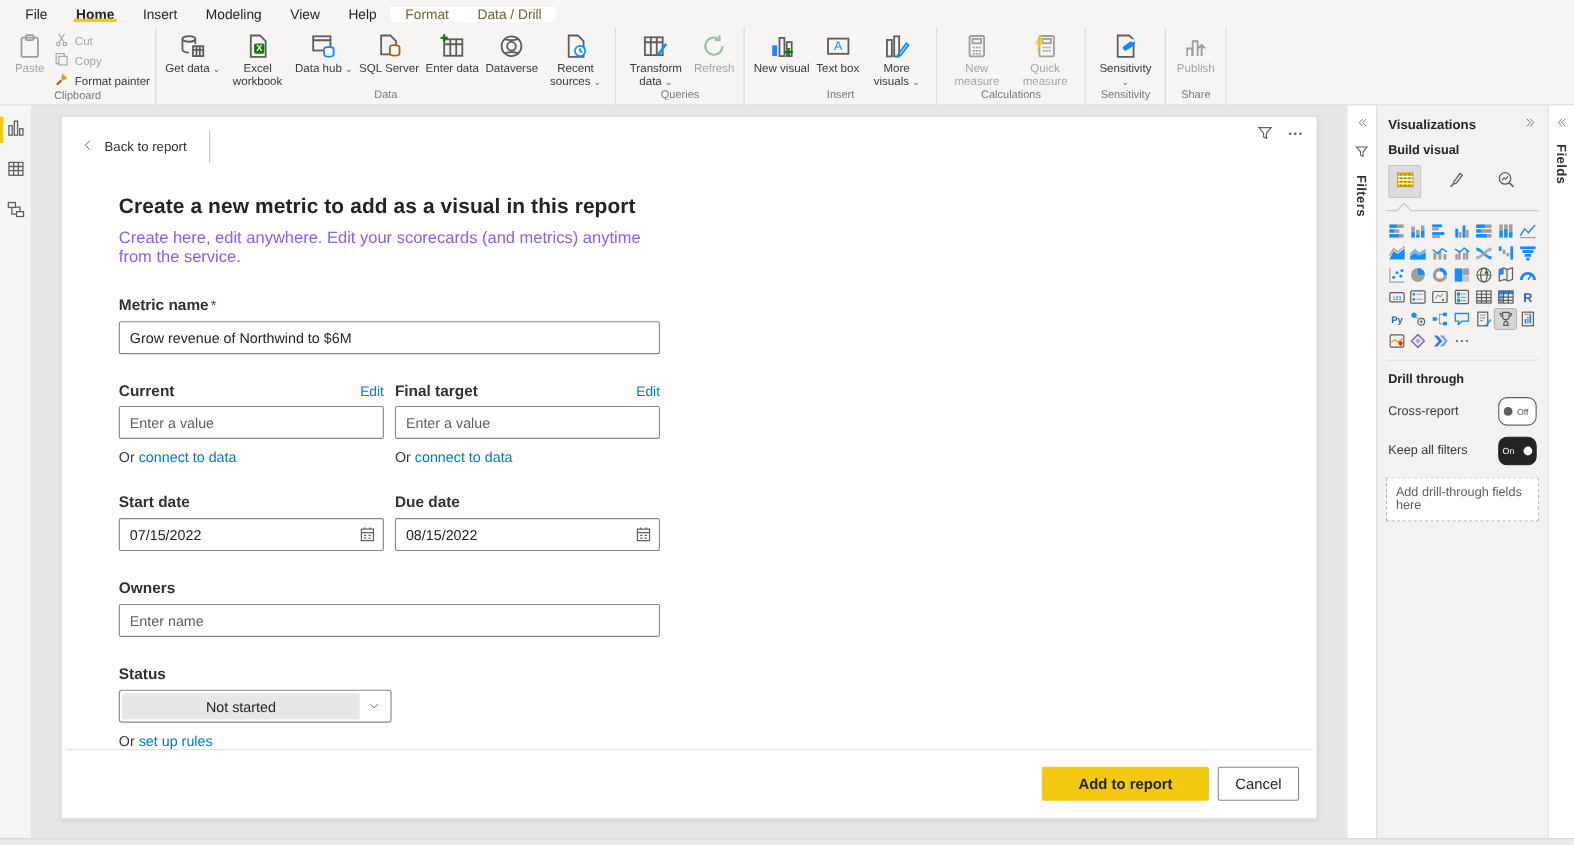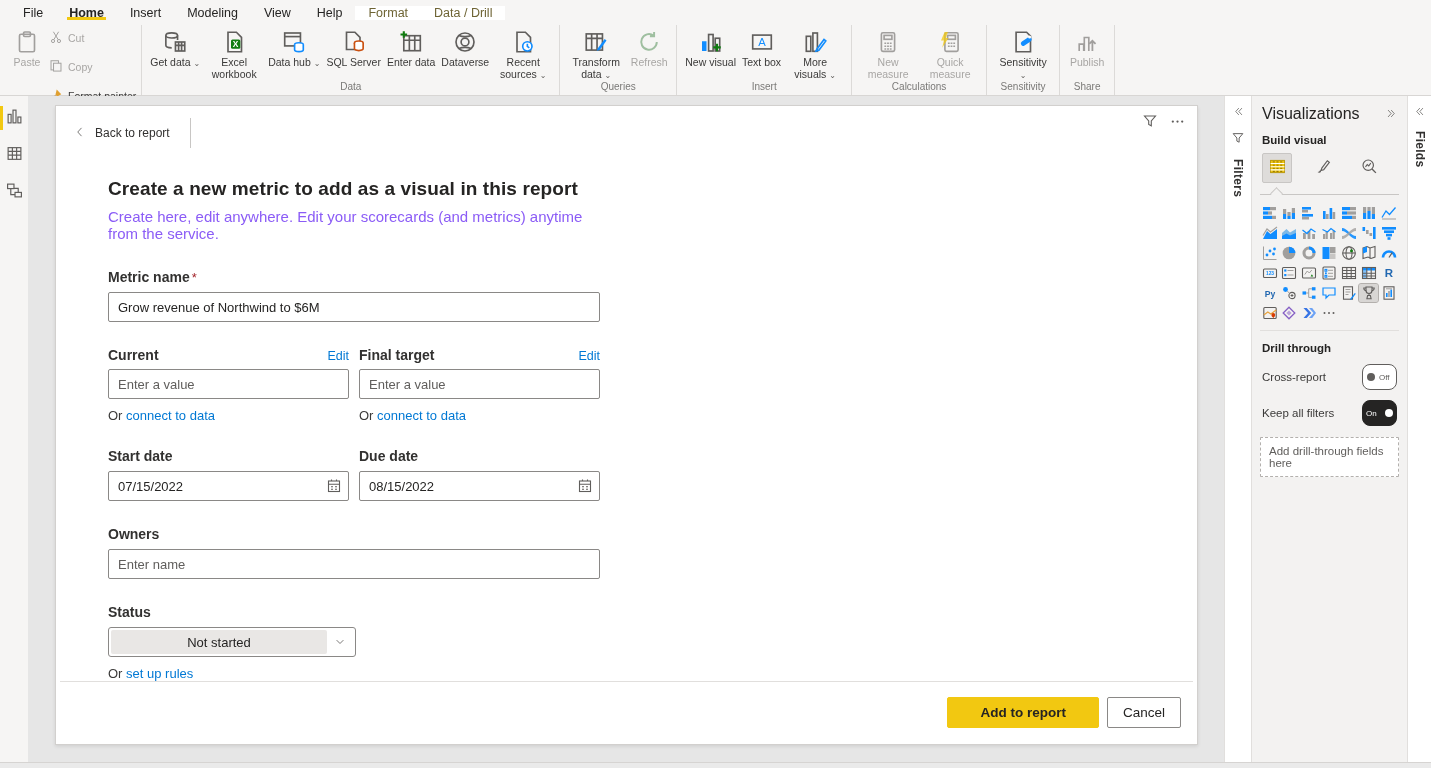--- a/index.html
+++ b/index.html
@@ -17,21 +17,21 @@
   
   .ribbon{position:absolute;top:25px;left:0;right:0;height:71px;background:#f6f5f4;border-bottom:1px solid #d8d6d4;display:flex}
   .rb-group{display:flex;flex-direction:column;border-right:1px solid #dcdad8;padding:2px 5px 0}
   .rb-items{flex:1;display:flex;align-items:flex-start}
   .rb-caption{font-size:10px;color:#7a7977;text-align:center;padding:0 0 3px}
   .rbi{display:flex;flex-direction:column;align-items:center;min-width:44px;max-width:62px;padding:1px 3px 0;border-radius:2px}
   .rbi .ric{height:28px;display:flex;align-items:center;justify-content:center}
   .rbi .rlb{font-size:10.5px;line-height:1.18;text-align:center;color:#3b3a39}
   .rbi.disabled .rlb{color:#a8a6a4}
   .dd{font-size:8px;color:#605e5c}
-  .rb-col{display:flex;flex-direction:column;gap:12px;padding-top:2px}
+  .rb-col{display:flex;flex-direction:column;gap:1px;padding-top:2px}
   .rb-small{display:flex;align-items:center;gap:5px;font-size:10.5px;height:17px;color:#3b3a39;white-space:nowrap}
   .rb-small.disabled{color:#a8a6a4}
   .collapse-ribbon{position:absolute;right:12px;bottom:5px}
 
   
   .rail{position:absolute;top:96px;bottom:6px;left:0;width:28px;background:#f6f5f4}
   .rail-item{width:28px;height:30px;display:flex;align-items:center;justify-content:center;position:relative;margin-top:7px}
   .rail-item.active::before{content:"";position:absolute;left:0;top:3px;bottom:3px;width:3px;background:#F2C811}
 
   
@@ -71,21 +71,21 @@
 
   
   .strip{position:absolute;top:96px;bottom:6px;background:#fff;border-left:1px solid #e1dfdd}
   .strip.filters{left:1224px;width:27px}
   .strip.fields{left:1407px;width:24px}
   .strip-inner{display:flex;flex-direction:column;align-items:center;padding-top:9px;gap:11px}
   .vtext{writing-mode:vertical-rl;font-size:12px;font-weight:bold;color:#323130;letter-spacing:.3px}
 
   .vizpane{position:absolute;top:96px;bottom:6px;left:1251px;width:156px;background:#f3f2f1;border-left:1px solid #e1dfdd;padding:9px 8px 0}
   .vp-head{display:flex;justify-content:space-between;align-items:center;padding:0 2px}
-  .vp-title{font-size:16px;font-weight:normal}
+  .vp-title{font-size:12px;font-weight:bold}
   .vp-sub{font-size:11.5px;font-weight:bold;margin-top:11px;padding-left:2px}
   .vp-tabs{display:flex;gap:16px;margin-top:7px;padding-left:2px}
   .vp-tab{width:30px;height:30px;display:flex;align-items:center;justify-content:center;border-radius:2px;border:1px solid transparent}
   .vp-tab.sel{background:#dedcda;border-color:#c8c6c4}
   .vp-tabline{position:relative;height:1px;background:#c8c6c4;margin-top:11px}
   .vp-caret{position:absolute;left:12px;top:-5px;width:9px;height:9px;background:#f3f2f1;border-left:1px solid #c8c6c4;border-top:1px solid #c8c6c4;transform:rotate(45deg)}
   .vgrid{display:grid;grid-template-columns:repeat(7,1fr);row-gap:2px;margin-top:9px}
   .vcell{width:19px;height:18px;display:flex;align-items:center;justify-content:center;border-radius:2px}
   .vcell.sel{background:#d8d6d4;outline:1px solid #b3b0ad}
   .vp-div{height:1px;background:#e1dfdd;margin-top:8px}

